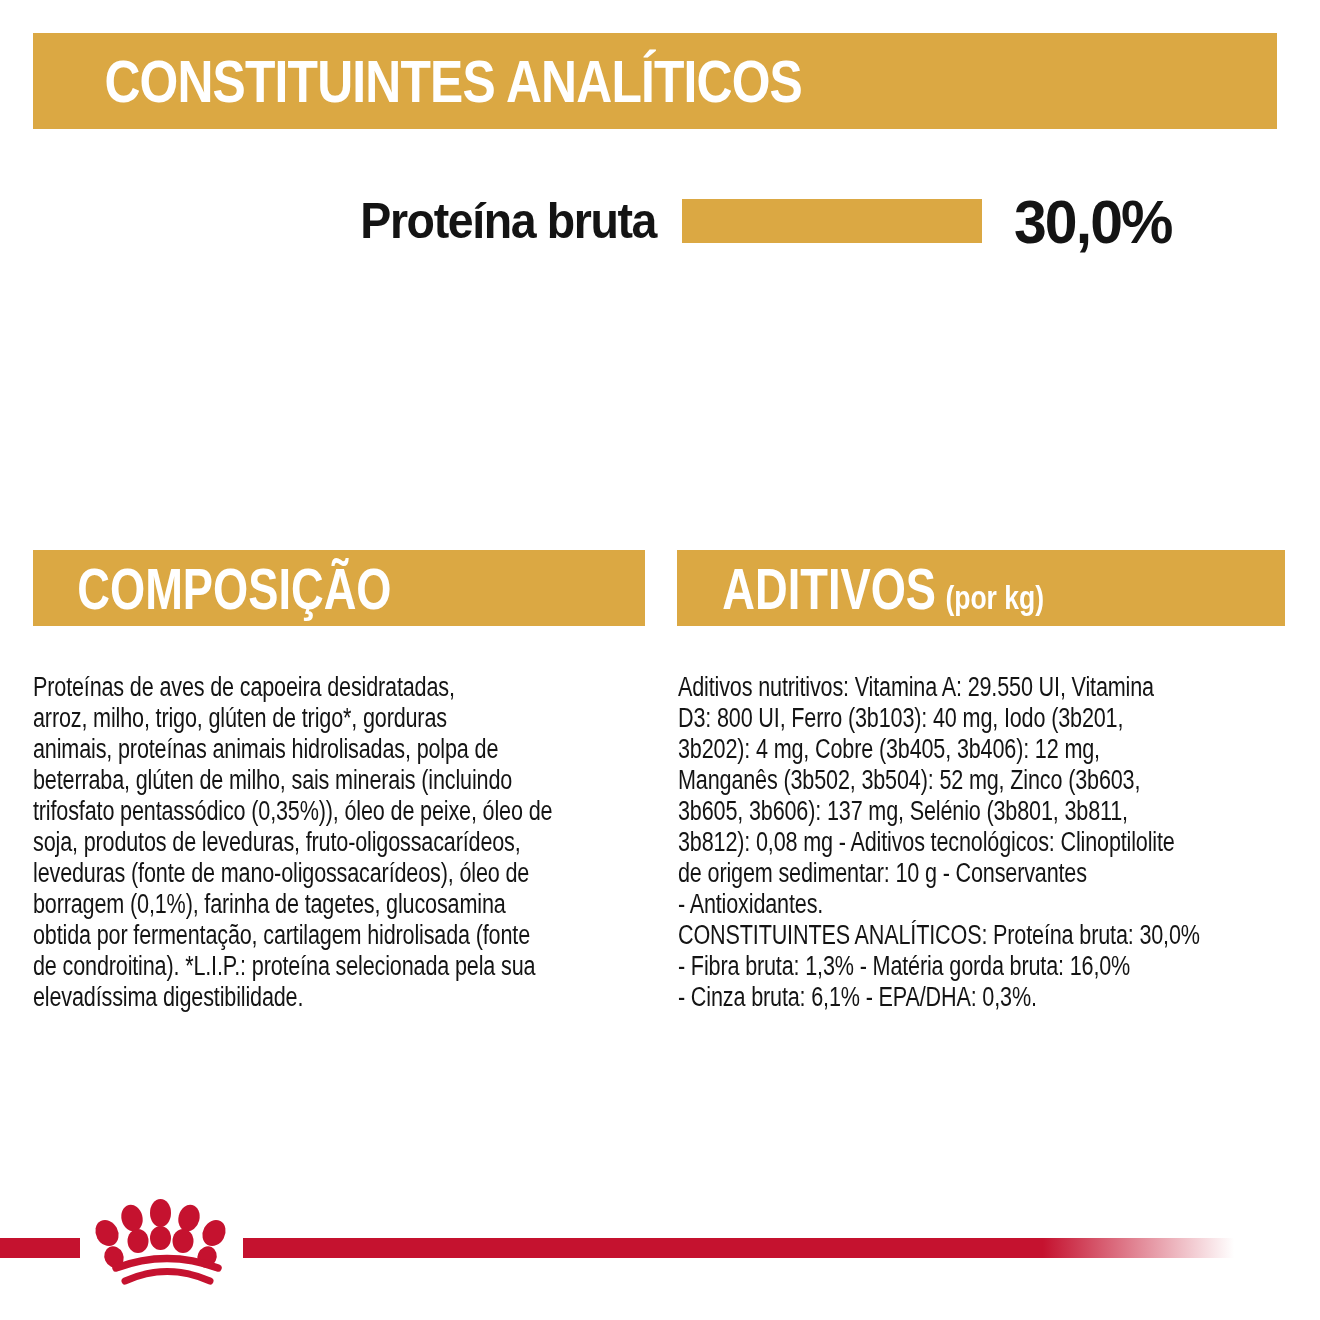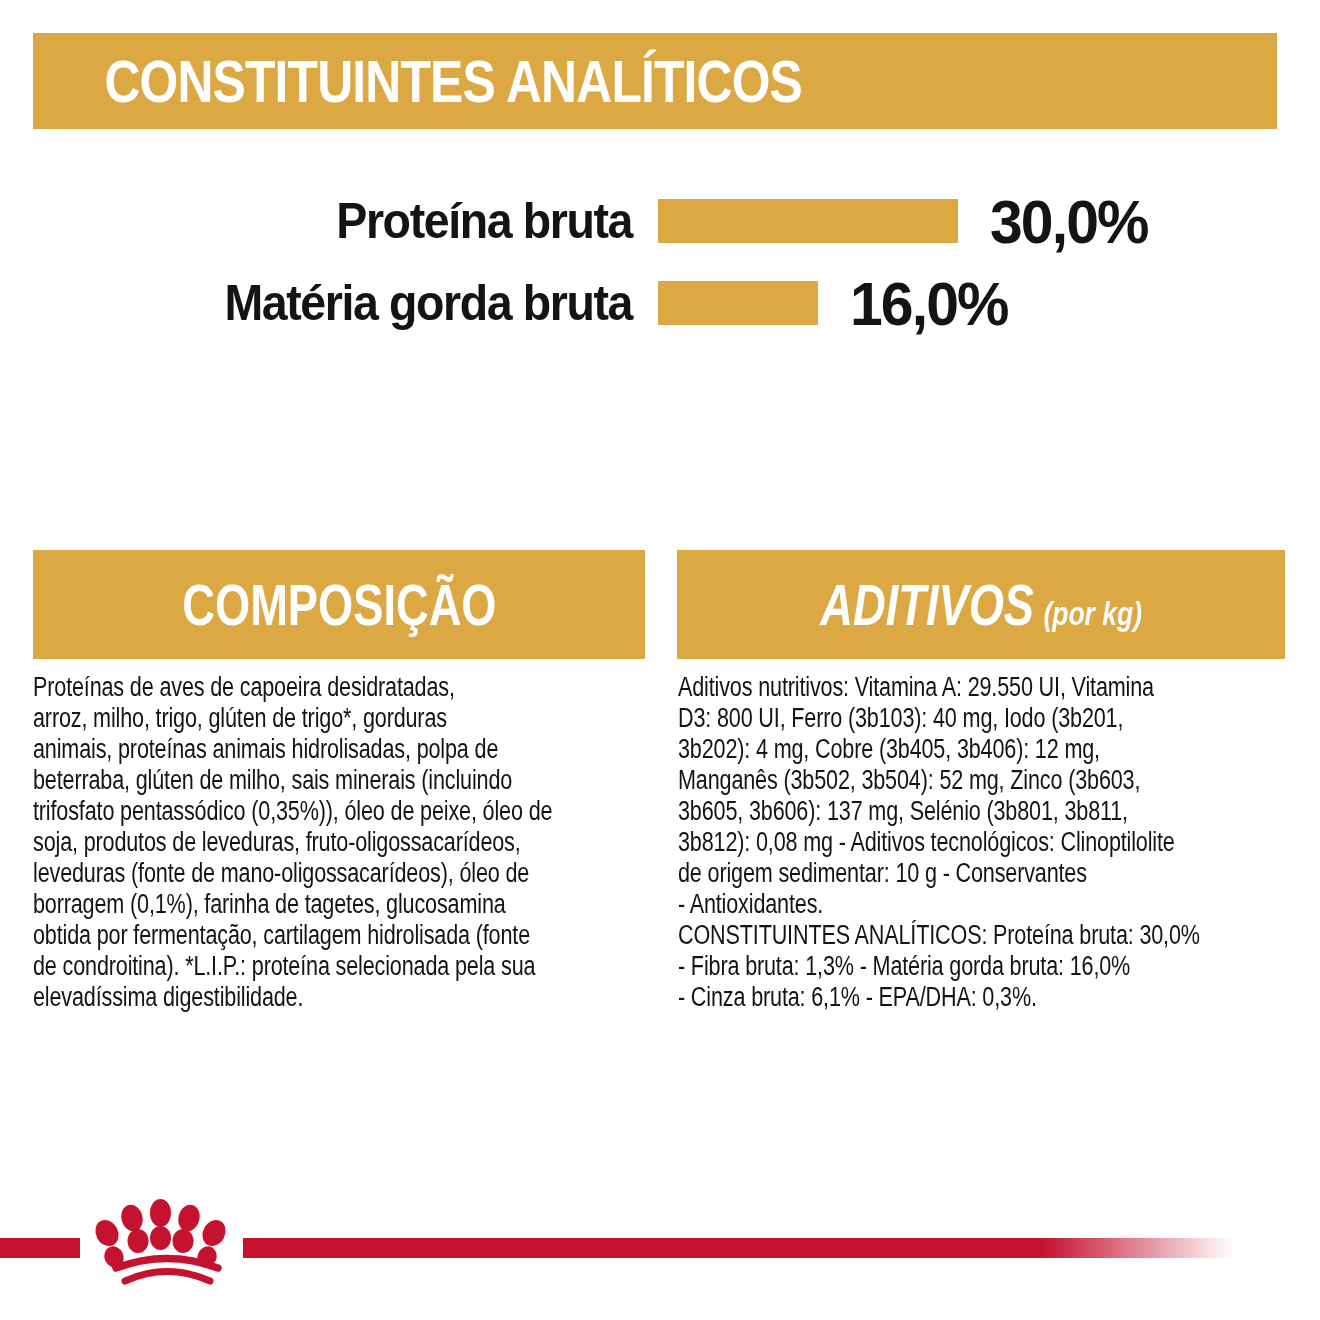--- a/index.html
+++ b/index.html
@@ -18,42 +18,42 @@
   
   .top-banner{
     position:absolute;left:33px;top:33px;width:1244px;height:96px;
     background:var(--gold);display:flex;align-items:center;justify-content:flex-start;
   }
   .top-banner-text{
     color:var(--white);font-weight:bold;font-size:60px;letter-spacing:-1px;
     transform:scaleX(0.83);transform-origin:center center;white-space:nowrap;
   }
   
-  .chart{position:absolute;left:0;top:180px;width:1320px;}
+  .chart{position:absolute;left:0;top:180px;width:1320px;padding-left:24px;}
   .chart-row{display:flex;align-items:center;height:82px;}
   .chart-label{
     width:632px;text-align:right;font-weight:bold;font-size:50px;color:var(--text);
     letter-spacing:-1.5px;transform:scaleX(0.93);transform-origin:right center;
     white-space:nowrap;
   }
   .chart-bar{
     height:44px;margin-left:26px;background:var(--gold);flex:0 0 auto;
   }
   .chart-value{
     margin-left:32px;font-weight:bold;font-size:62px;color:var(--text);
     letter-spacing:-2px;transform:scaleX(0.95);transform-origin:left center;
     white-space:nowrap;
   }
   
   .section-banner{
-    position:absolute;top:550px;height:109px;background:var(--gold);
-    display:flex;align-items:center;justify-content:center;
+    position:absolute;top:550px;height:76px;background:var(--gold);
+    display:flex;align-items:center;
   }
   .section-banner.left{left:33px;width:612px;}
-  .section-banner.right{left:677px;width:608px;font-style:italic;}
+  .section-banner.right{left:677px;width:608px;}
   .section-title{
     color:var(--white);font-weight:bold;font-size:58px;letter-spacing:0px;
     transform:scaleX(0.78);transform-origin:center center;white-space:nowrap;
     display:flex;align-items:baseline;
   }
   .section-title .suffix{
     font-size:34px;font-weight:bold;margin-left:12px;
   }
   
   .body-text{
@@ -85,25 +85,20 @@
   </div>
 
   <div class="chart">
 
     <div class="chart-row">
       <span class="chart-label">Proteína bruta</span>
       <div class="chart-bar" style="width: 300px; background: rgb(219, 168, 67);"></div>
       <span class="chart-value">30,0%</span>
     </div>
 
-    <div class="chart-row">
-      <span class="chart-label">Matéria gorda bruta</span>
-      <div class="chart-bar" style="width: 160px; background: rgb(219, 168, 67);"></div>
-      <span class="chart-value">16,0%</span>
-    </div>
 
 
 
   </div>
 
   <div class="section-banner left">
     <span class="section-title">
       <span>COMPOSIÇÃO</span>
     </span>
   </div>

